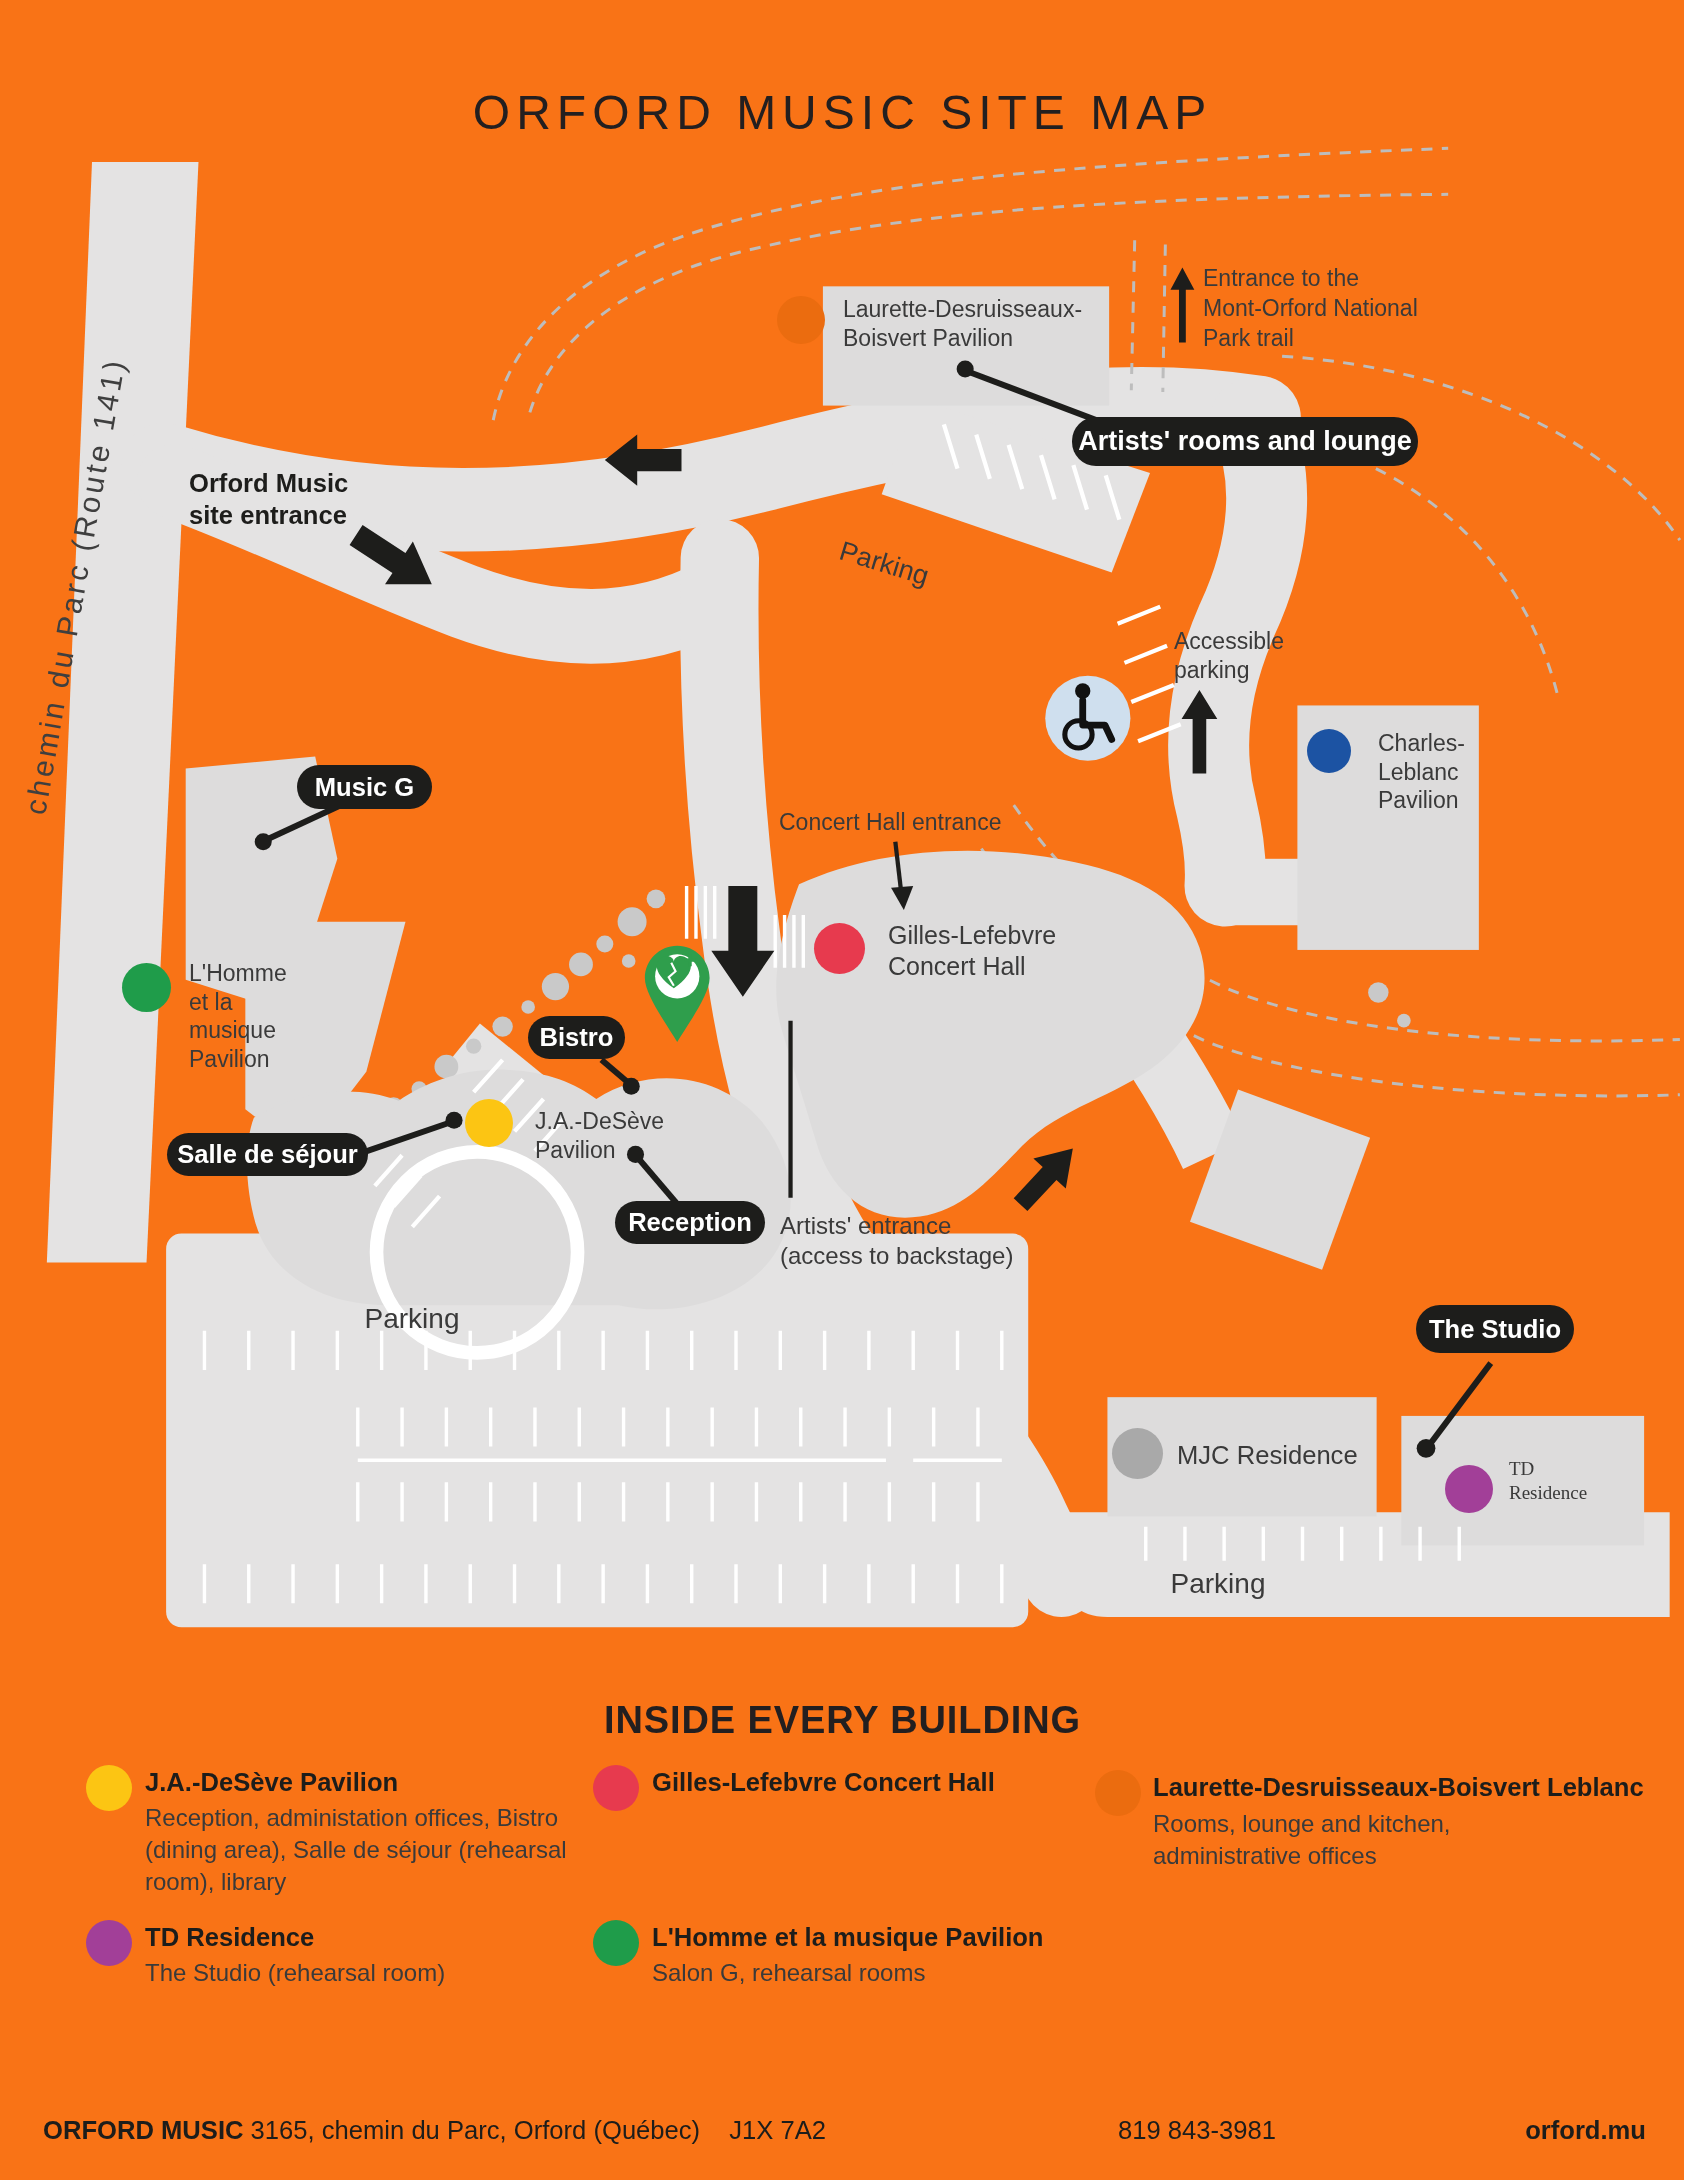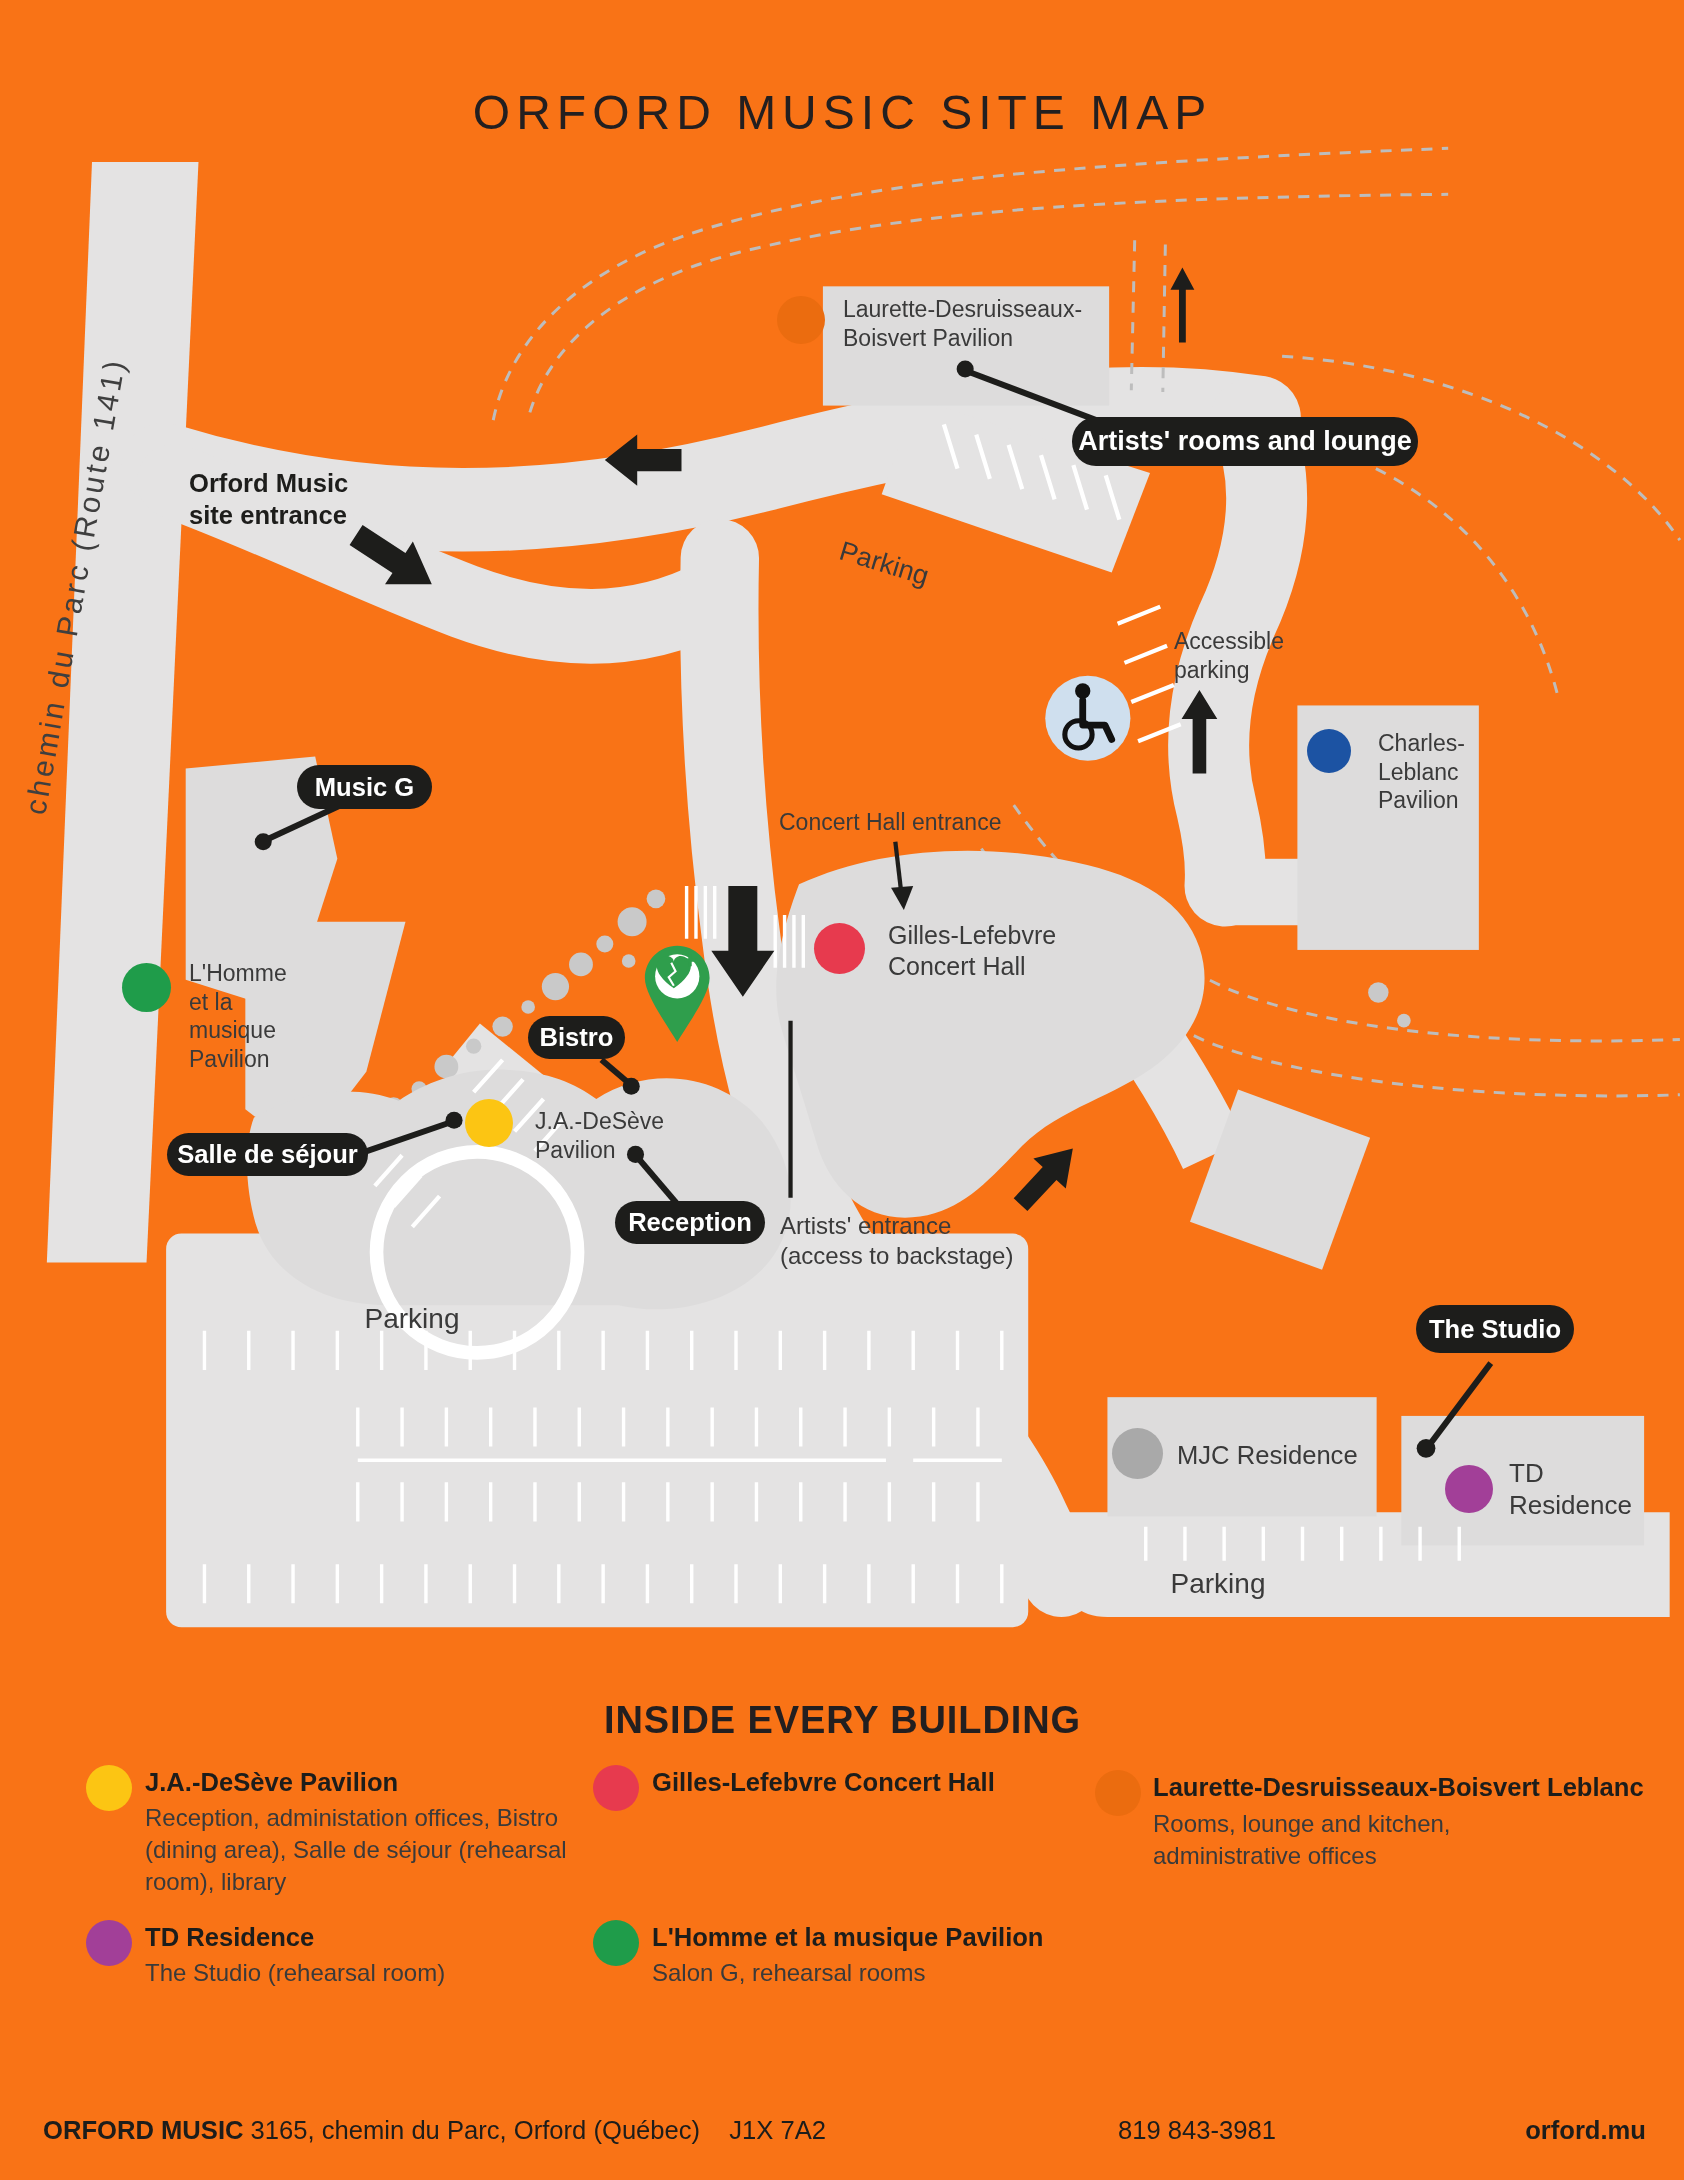--- a/index.html
+++ b/index.html
@@ -167,20 +167,25 @@
 
   <div class="lbl rot" style="left:75px;top:586px;--r:-80deg;font-size:30px;letter-spacing:3.4px;color:#3f3f3f;">chemin du Parc (Route 141)</div>
 
   <div class="lbl rot" style="left:884px;top:564px;--r:17deg;font-size:27px;">Parking</div>
 
   <div class="lbl" style="left:1174px;top:627px;">
     <div class="ln">Accessible</div>
     <div class="ln">parking</div>
   </div>
 
+  <div class="lbl" style="left:1203px;top:264px;line-height:1.3;">
+    <div class="ln">Entrance to the</div>
+    <div class="ln">Mont-Orford National</div>
+    <div class="ln">Park trail</div>
+  </div>
 
   <div class="lbl" style="left:779px;top:808px;white-space:nowrap;">Concert Hall entrance</div>
 
   <div class="lbl" style="left:780px;top:1211px;font-size:24px;">
     <div class="ln">Artists' entrance</div>
     <div class="ln">(access to backstage)</div>
   </div>
 
   <div class="lbl rot" style="left:412px;top:1319px;--r:0deg;font-size:28px;">Parking</div>
 
@@ -203,21 +208,21 @@
     <div class="ln">L'Homme</div>
     <div class="ln">et la</div>
     <div class="ln">musique</div>
     <div class="ln">Pavilion</div>
   </div>
   <div class="lbl" style="left:535px;top:1107px;">
     <div class="ln">J.A.-DeSève</div>
     <div class="ln">Pavilion</div>
   </div>
   <div class="lbl" style="left:1177px;top:1440px;font-size:25.6px;white-space:nowrap;">MJC Residence</div>
-  <div class="lbl" style="left:1509px;top:1457px;font-size:26px;">
+  <div class="lbl" style="left:1509px;top:1457px;font-size:19px;font-family:Liberation Serif, serif;">
     <div class="ln">TD</div>
     <div class="ln">Residence</div>
   </div>
 
   <div class="dot" style="left: 777px; top: 296px; width: 48px; height: 48px; background: rgb(235, 108, 15);"></div>
   <div class="dot" style="left: 1307px; top: 729px; width: 44px; height: 44px; background: rgb(28, 83, 163);"></div>
   <div class="dot" style="left: 814px; top: 923px; width: 51px; height: 51px; background: rgb(231, 58, 78);"></div>
   <div class="dot" style="left: 122px; top: 963px; width: 49px; height: 49px; background: rgb(31, 156, 74);"></div>
   <div class="dot" style="left: 465px; top: 1099px; width: 48px; height: 48px; background: rgb(252, 197, 19);"></div>
   <div class="dot" style="left: 1112px; top: 1428px; width: 51px; height: 51px; background: rgb(169, 169, 169);"></div>

